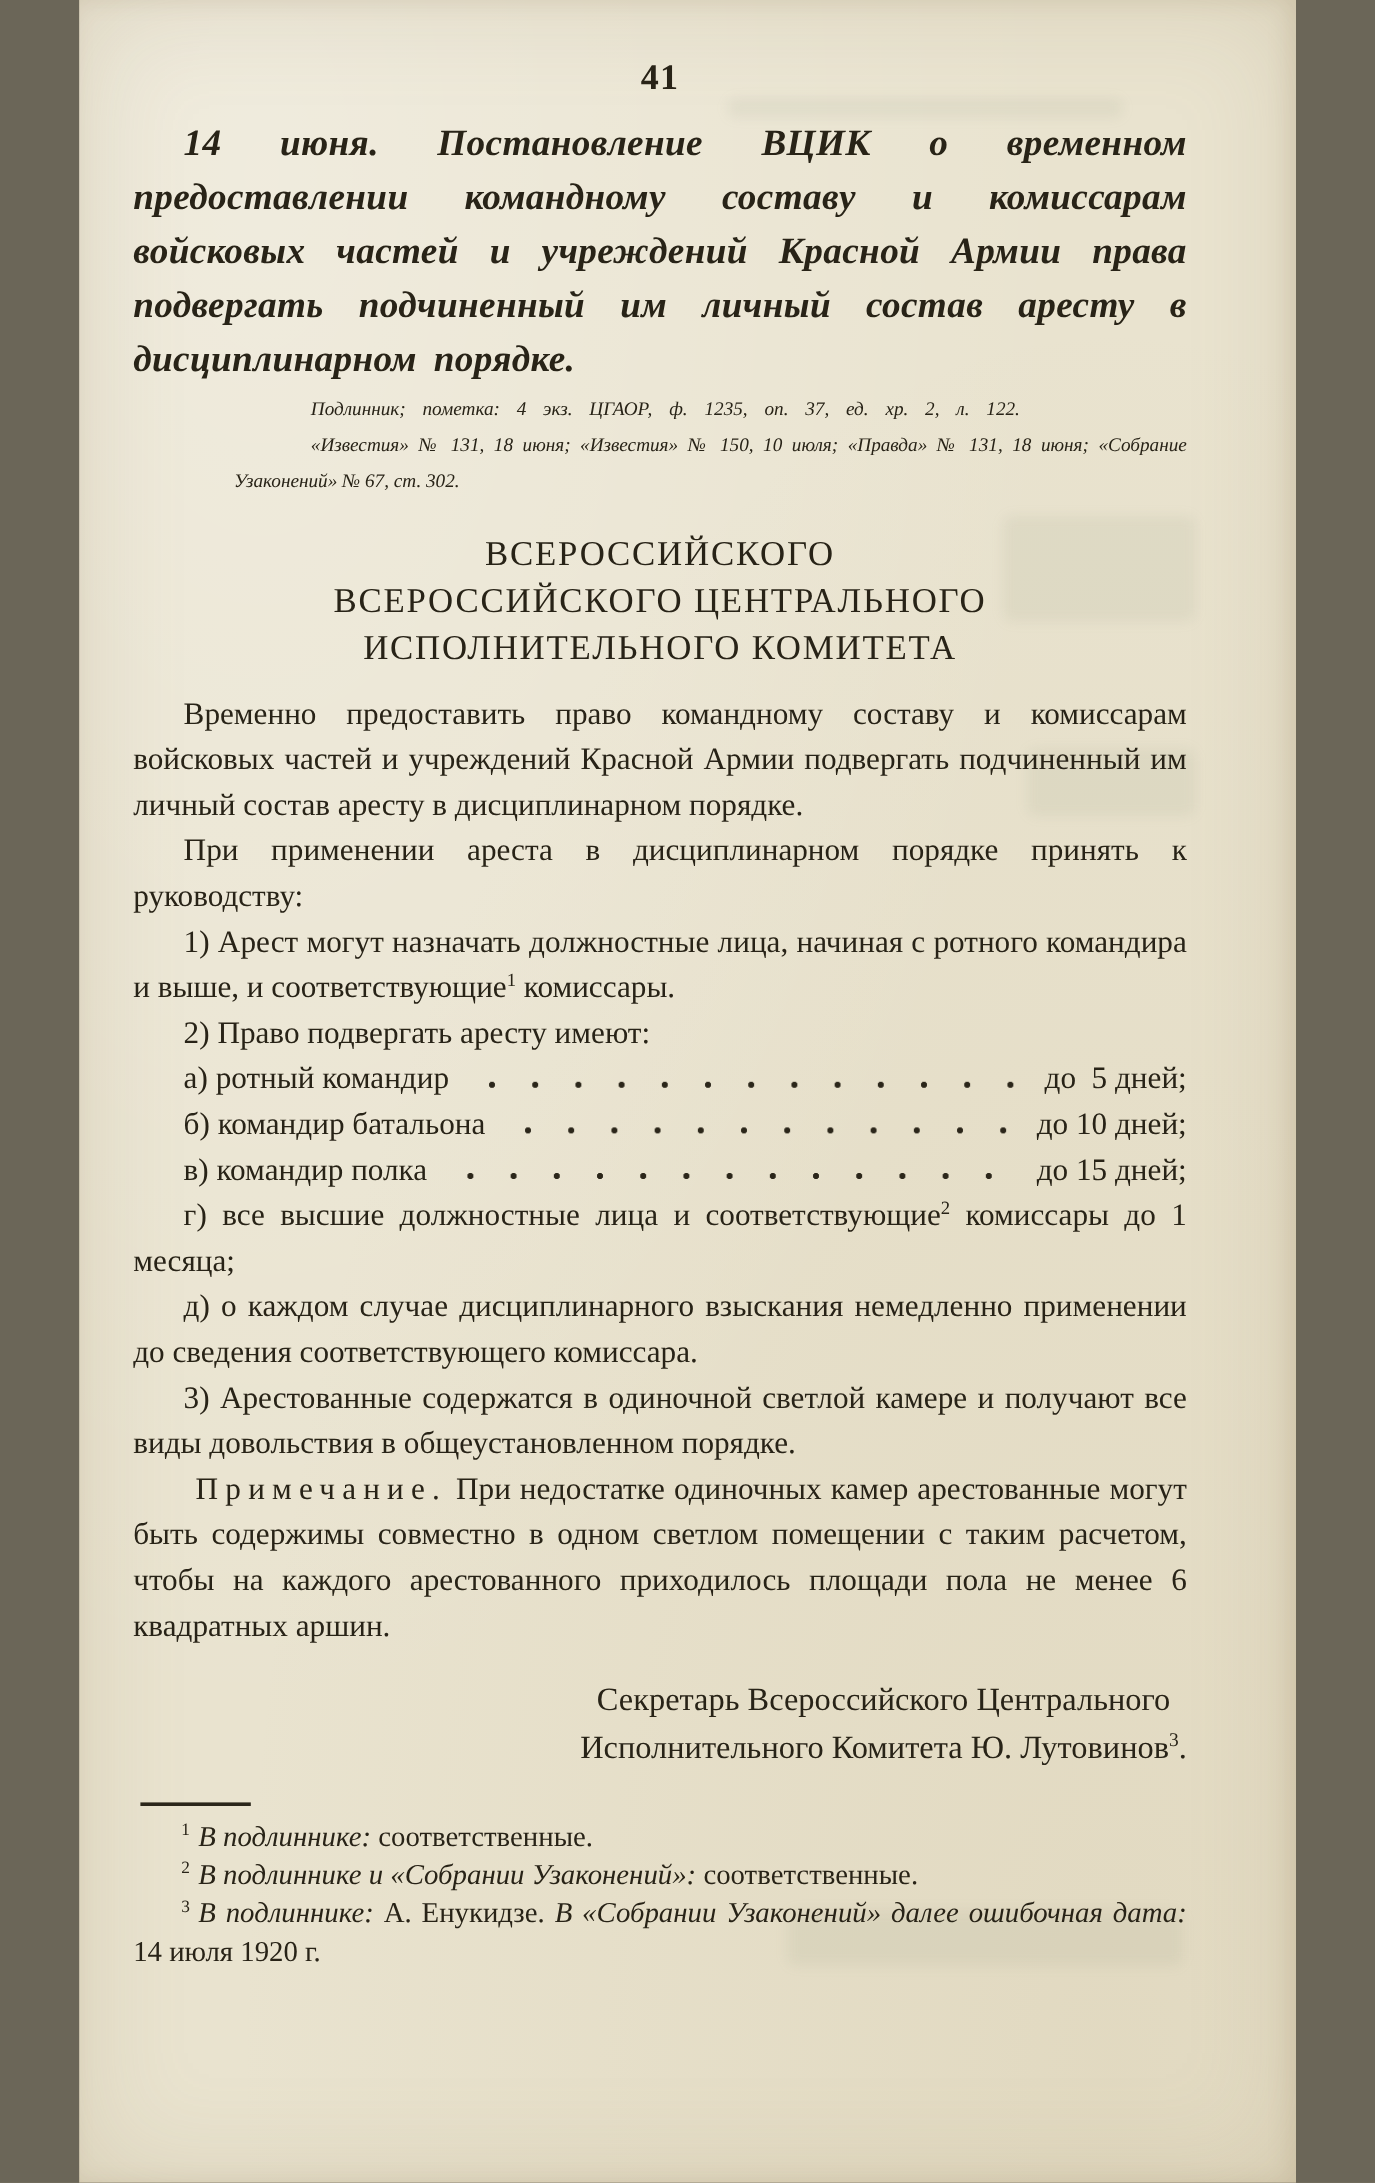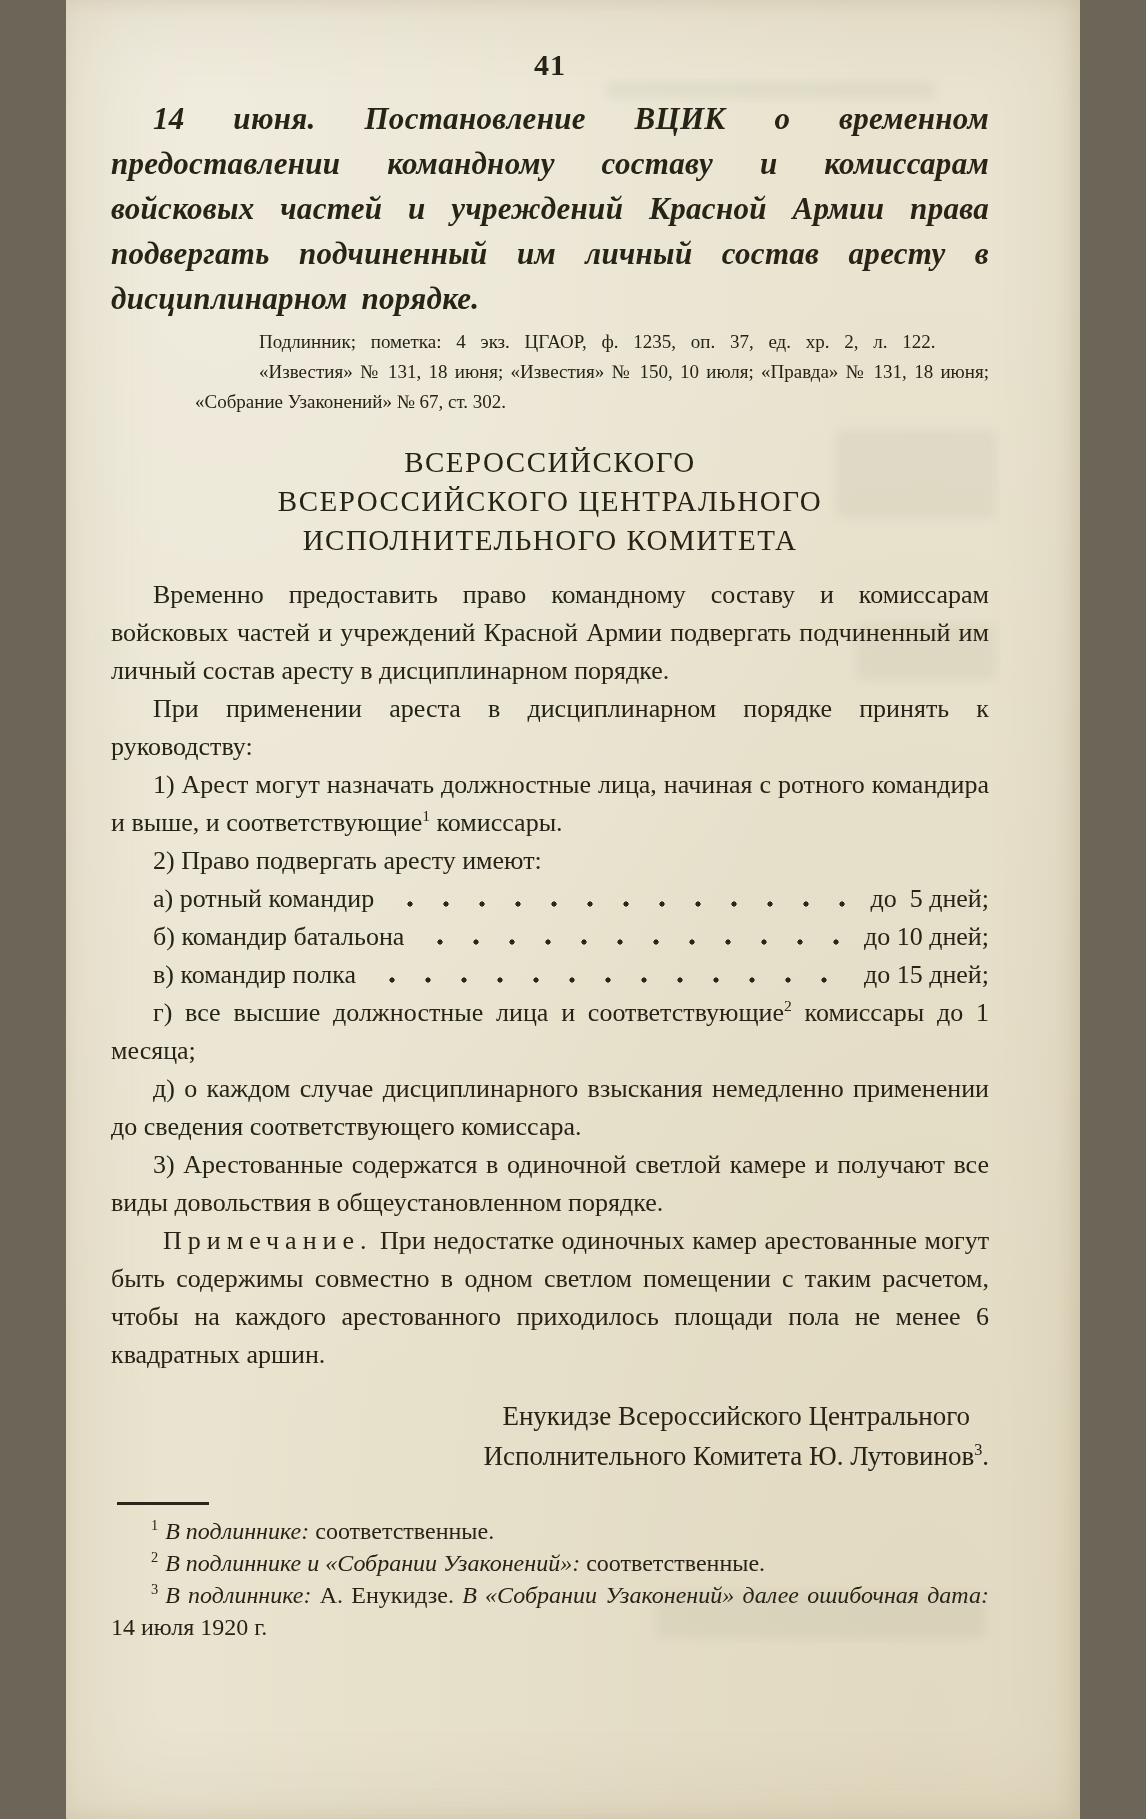--- a/index.html
+++ b/index.html
@@ -16,21 +16,21 @@
     font-family:"Liberation Serif","DejaVu Serif",serif;
     color:#282317;
   }
   .text-col{position:absolute;left:45px;top:48px;width:878px;}
   .doc-number{text-align:center;font-size:30px;font-weight:600;letter-spacing:1px;}
   .headnote{
     margin-top:14px;font-style:italic;font-weight:600;
     font-size:31px;line-height:45px;text-align:justify;text-indent:42px;
     word-spacing:6px;letter-spacing:0.3px;
   }
-  .source-block{margin:6px 0 0 84px;font-size:19px;line-height:30px;}
+  .source-block{margin:6px 0 0 84px;font-style:italic;font-size:16px;line-height:30px;}
   .source-block p{margin:0;text-align:justify;text-indent:64px;}
   .source-archival{word-spacing:10px;}
   .main-title{margin-top:26px;text-align:center;font-size:29px;line-height:39px;letter-spacing:1.5px;}
   .body-text{margin-top:16px;font-size:26px;line-height:38px;}
   .body-text p{margin:0;text-align:justify;text-indent:42px;}
   .arrest-row{display:flex;align-items:baseline;padding-left:42px;line-height:38px;}
   .arrest-label{white-space:nowrap;}
   .dot-leader{
     flex:1;align-self:stretch;margin:0 14px 0 18px;
     background-image:radial-gradient(circle, #2b261a 2.3px, rgba(0,0,0,0) 2.9px);
@@ -107,21 +107,21 @@
       </div>
 
       <p><span>г) все высшие должностные лица и соответствующие</span><sup>2</sup><span> комиссары до 1 месяца;</span></p>
       <p>д) о каждом случае дисциплинарного взыскания немедленно применении до сведения соответствующего комиссара.</p>
       <p>3) Арестованные содержатся в одиночной светлой камере и получают все виды довольствия в общеустановленном порядке.</p>
       <p class="note-para"><span class="note-label">Примечание.</span><span> При недостатке одиночных камер арестованные могут быть содержимы совместно в одном светлом помещении с таким расчетом, чтобы на каждого арестованного приходилось площади пола не менее 6 квадратных аршин.</span></p>
     </div>
 
     <div class="signatures">
       <div class="sig-block sig-secretary">
-        <div>Енукидзе Всероссийского Центрального</div>
+        <div>Секретарь Всероссийского Центрального</div>
         <div><span>Исполнительного Комитета Ю. Лутовинов</span><sup>3</sup><span>.</span></div>
       </div>
     </div>
 
     <hr class="fn-rule">
 
     <div class="footnotes">
       <p><sup>1</sup><i>В подлиннике:</i><span> соответственные.</span></p>
       <p><sup>2</sup><i>В подлиннике и «Собрании Узаконений»:</i><span> соответственные.</span></p>
       <p><sup>3</sup><i>В подлиннике:</i><span> А. Енукидзе. </span><i>В «Собрании Узаконений» далее ошибочная дата:</i><span> 14 июля 1920 г.</span></p>

